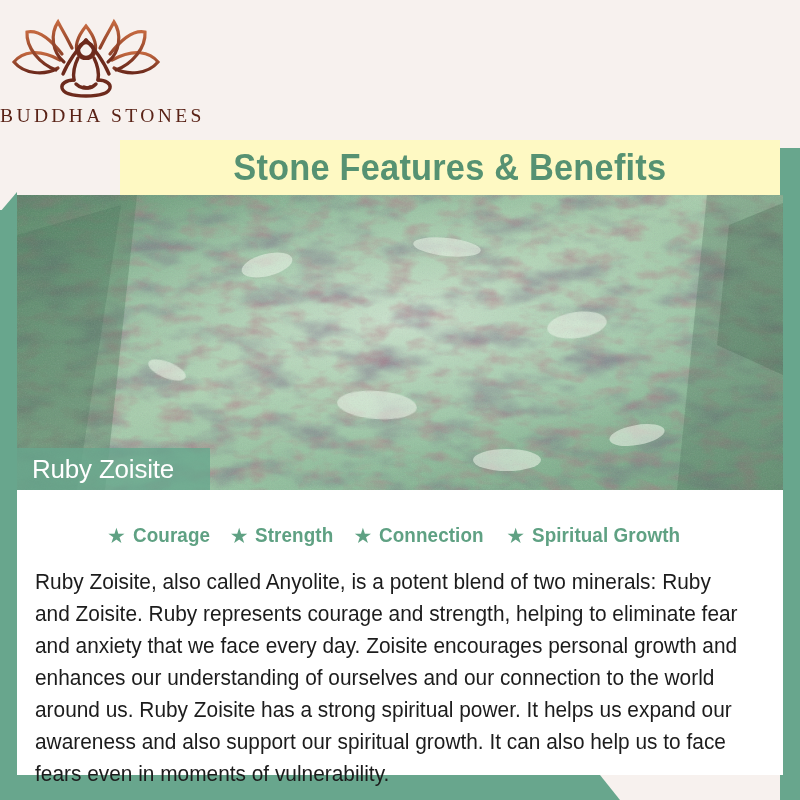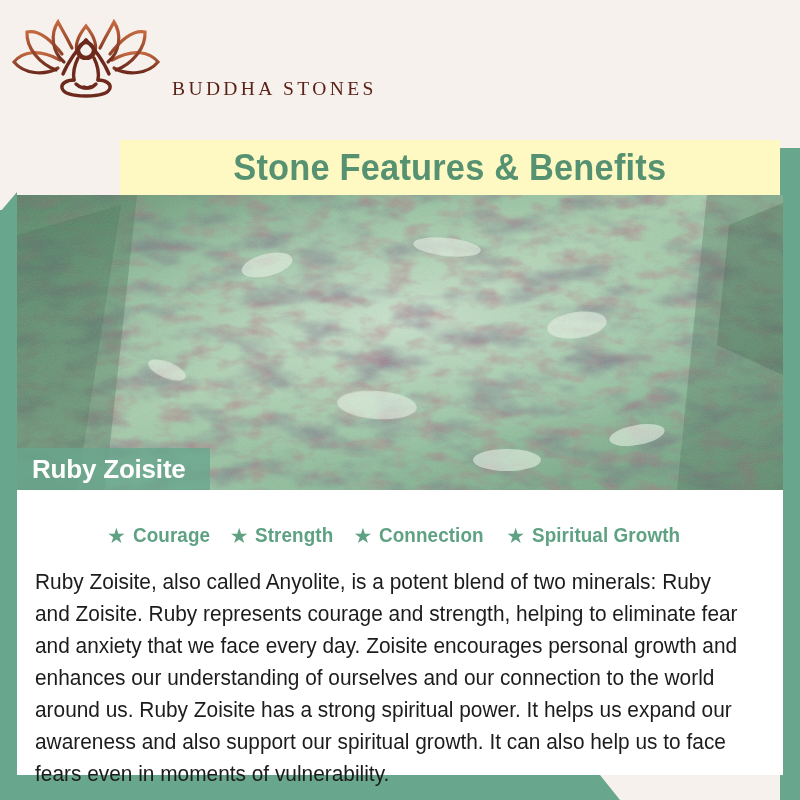--- a/index.html
+++ b/index.html
@@ -16,22 +16,22 @@
   .frame-right{position:absolute;right:0;top:0;width:20px;height:800px;background:#68a68d;}
   .frame-right-notch{position:absolute;right:0;top:0;width:20px;height:17px;background:#68a68d;}
   .frame-left{position:absolute;left:0;top:210px;width:17px;height:590px;background:#68a68d;}
   .frame-left-diag{position:absolute;left:0;top:192px;width:17px;height:20px;background:#68a68d;
        clip-path:polygon(100% 0,100% 100%,0 100%);}
   .frame-bottom{position:absolute;left:0;bottom:0;width:620px;height:25px;background:#68a68d;
        clip-path:polygon(0 0,600px 0,620px 100%,0 100%);}
 
   
   .header{position:absolute;left:0;top:0;width:800px;height:148px;background:#f7f1ee;}
-  .logo-wrap{position:absolute;left:0;top:18px;width:800px;display:flex;flex-direction:row;
-       align-items:flex-end;justify-content:flex-start;}
+  .logo-wrap{position:absolute;left:0;top:18px;width:800px;display:flex;flex-direction:column;
+       align-items:flex-start;justify-content:flex-start;}
   .logo-mark{width:172px;height:82px;display:block;}
   .brand{
     margin-top:5px;
     font-family:"Liberation Serif",serif;
     font-size:19.5px;letter-spacing:3.4px;color:#5a2317;font-weight:400;
   }
 
   
   .title-banner{
     position:absolute;left:120px;top:140px;width:660px;height:56px;
@@ -51,21 +51,21 @@
   }
   .photo svg{display:block;width:766px;height:295px;}
 
   
   .label-bar{
     position:absolute;left:17px;top:448px;width:193px;height:42px;
     background:rgba(104,166,141,.80);
     display:flex;align-items:center;
   }
   .label-text{
-    margin-left:15px;color:#ffffff;font-size:26px;font-weight:bold;
+    margin-left:15px;color:#ffffff;font-size:26px;font-weight:normal;
     font-family:"Liberation Sans",sans-serif;letter-spacing:-.2px;
   }
 
   
   .panel{
     position:absolute;left:17px;top:490px;width:766px;height:285px;background:#ffffff;
   }
   .features{
     display:flex;align-items:center;justify-content:center;gap:13px;
     margin-top:33px;white-space:nowrap;

